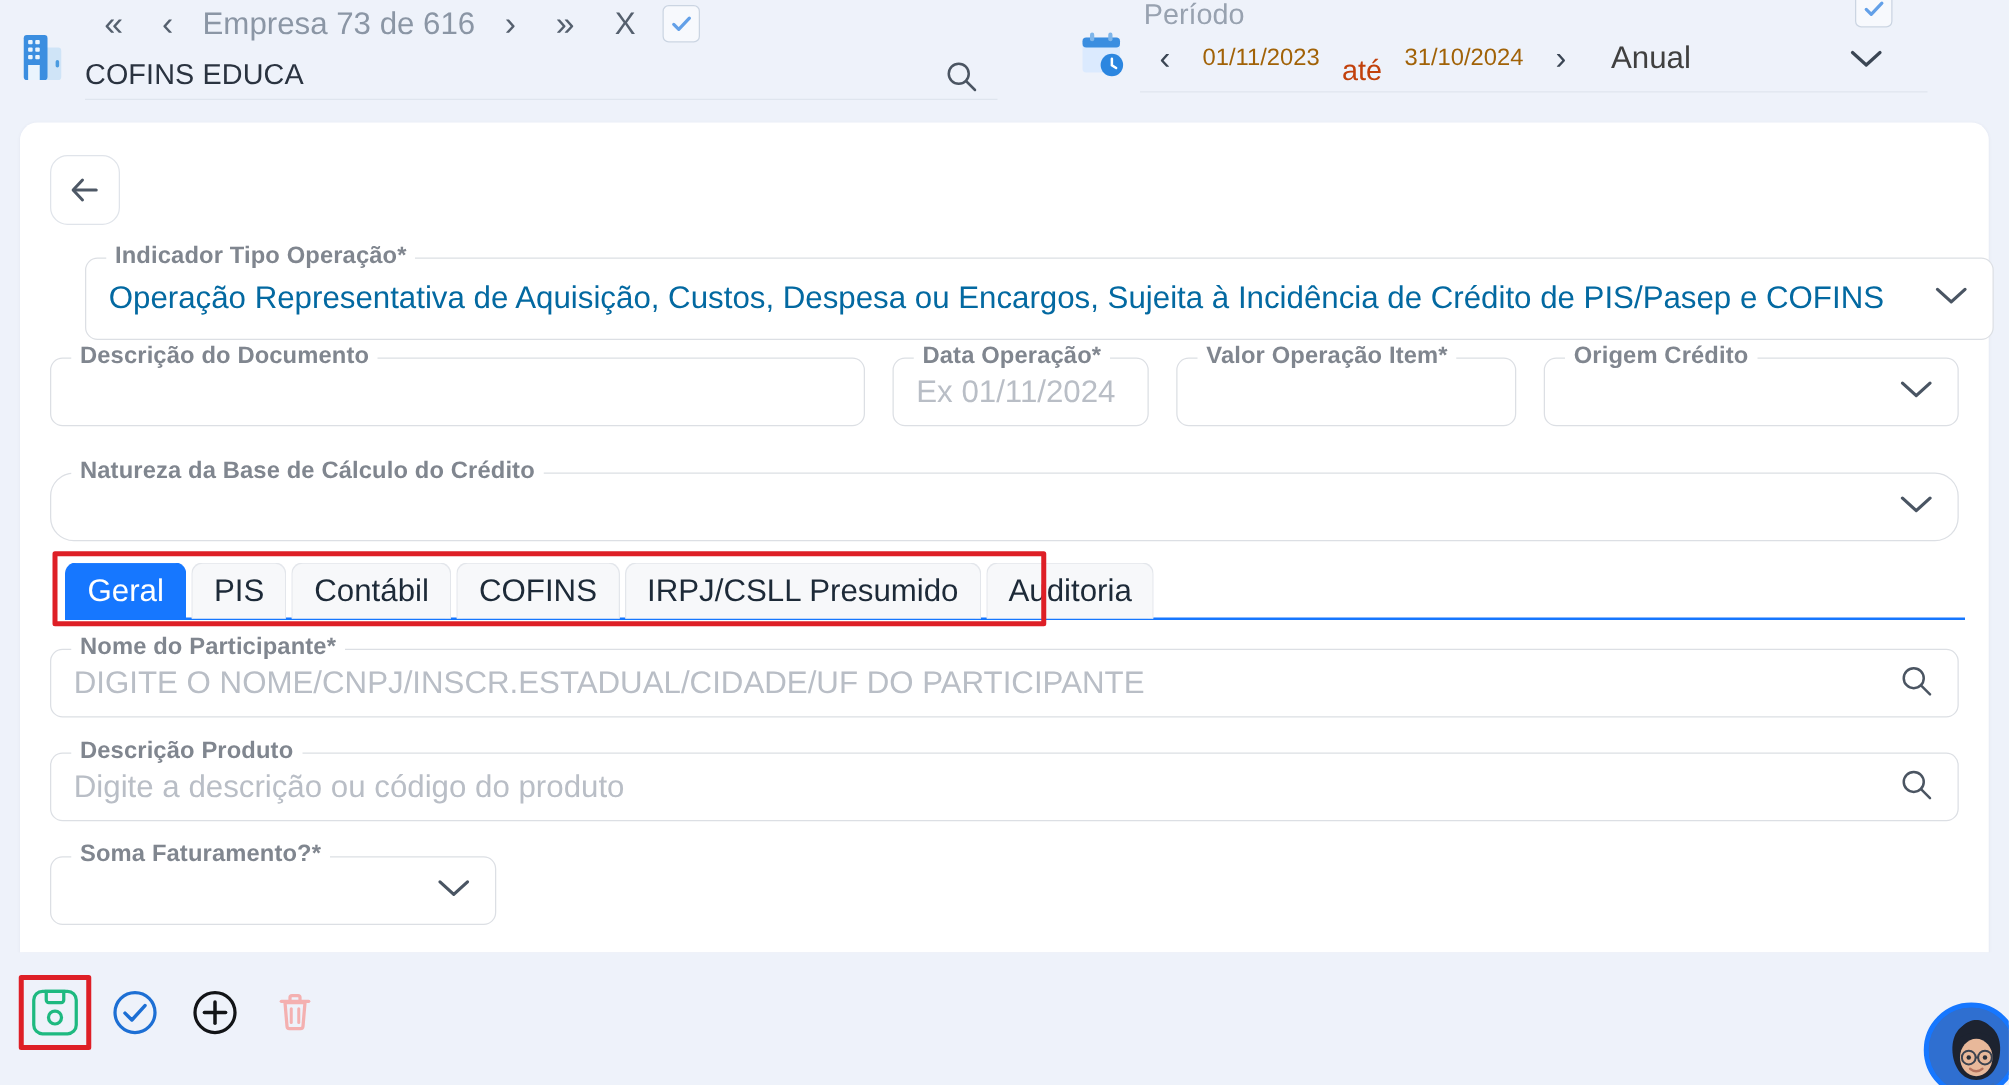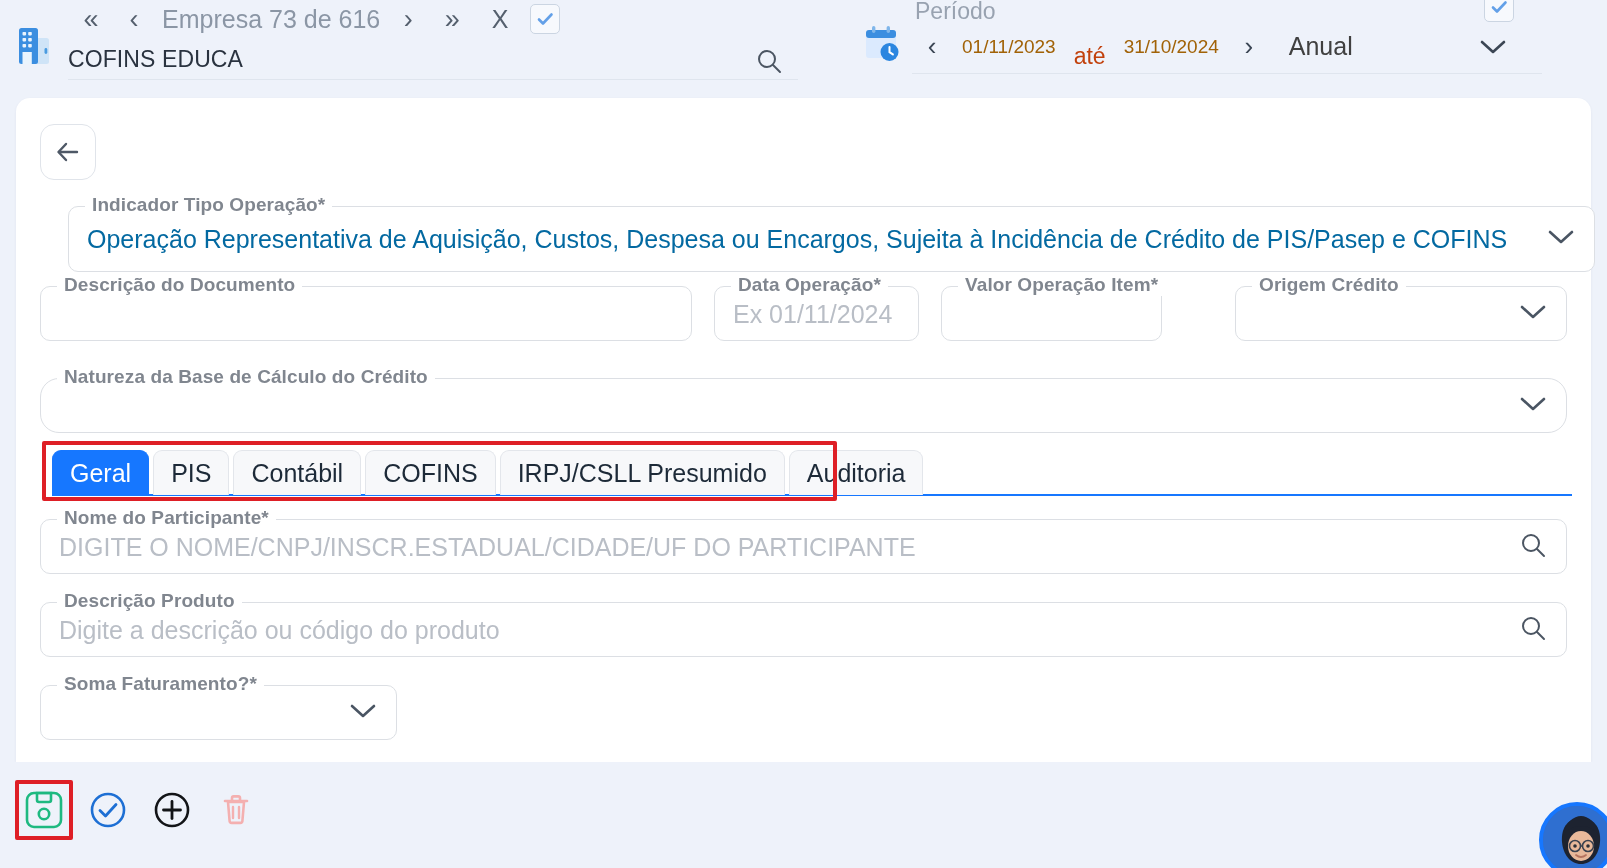--- a/index.html
+++ b/index.html
@@ -420,21 +420,21 @@
     <div class="fld" style="left:24px; top:188px; width:652px; height:55px;">
       <span class="lg">Descrição do Documento</span>
       <span class="val"></span>
     </div>
 
     <div class="fld" style="left:698px; top:188px; width:205px; height:55px;">
       <span class="lg">Data Operação*</span>
       <span class="ph">Ex 01/11/2024</span>
     </div>
 
-    <div class="fld" style="left:925px; top:188px; width:221px; height:55px;">
+    <div class="fld" style="left:925px; top:188px; width:272px; height:55px;">
       <span class="lg">Valor Operação Item*</span>
       <span class="val"></span>
     </div>
 
     <div class="fld" style="left:1219px; top:188px; width:332px; height:55px;text-align:center;">
       <span class="lg">Origem Crédito</span>
       <span class="val"></span>
       <span class="caret">
         <svg width="30" height="20" viewBox="0 0 30 20">
           <path d="M4 5 L15 15 L26 5" fill="none" stroke="#4a5563" stroke-width="2.6" stroke-linecap="round" stroke-linejoin="round"></path>

